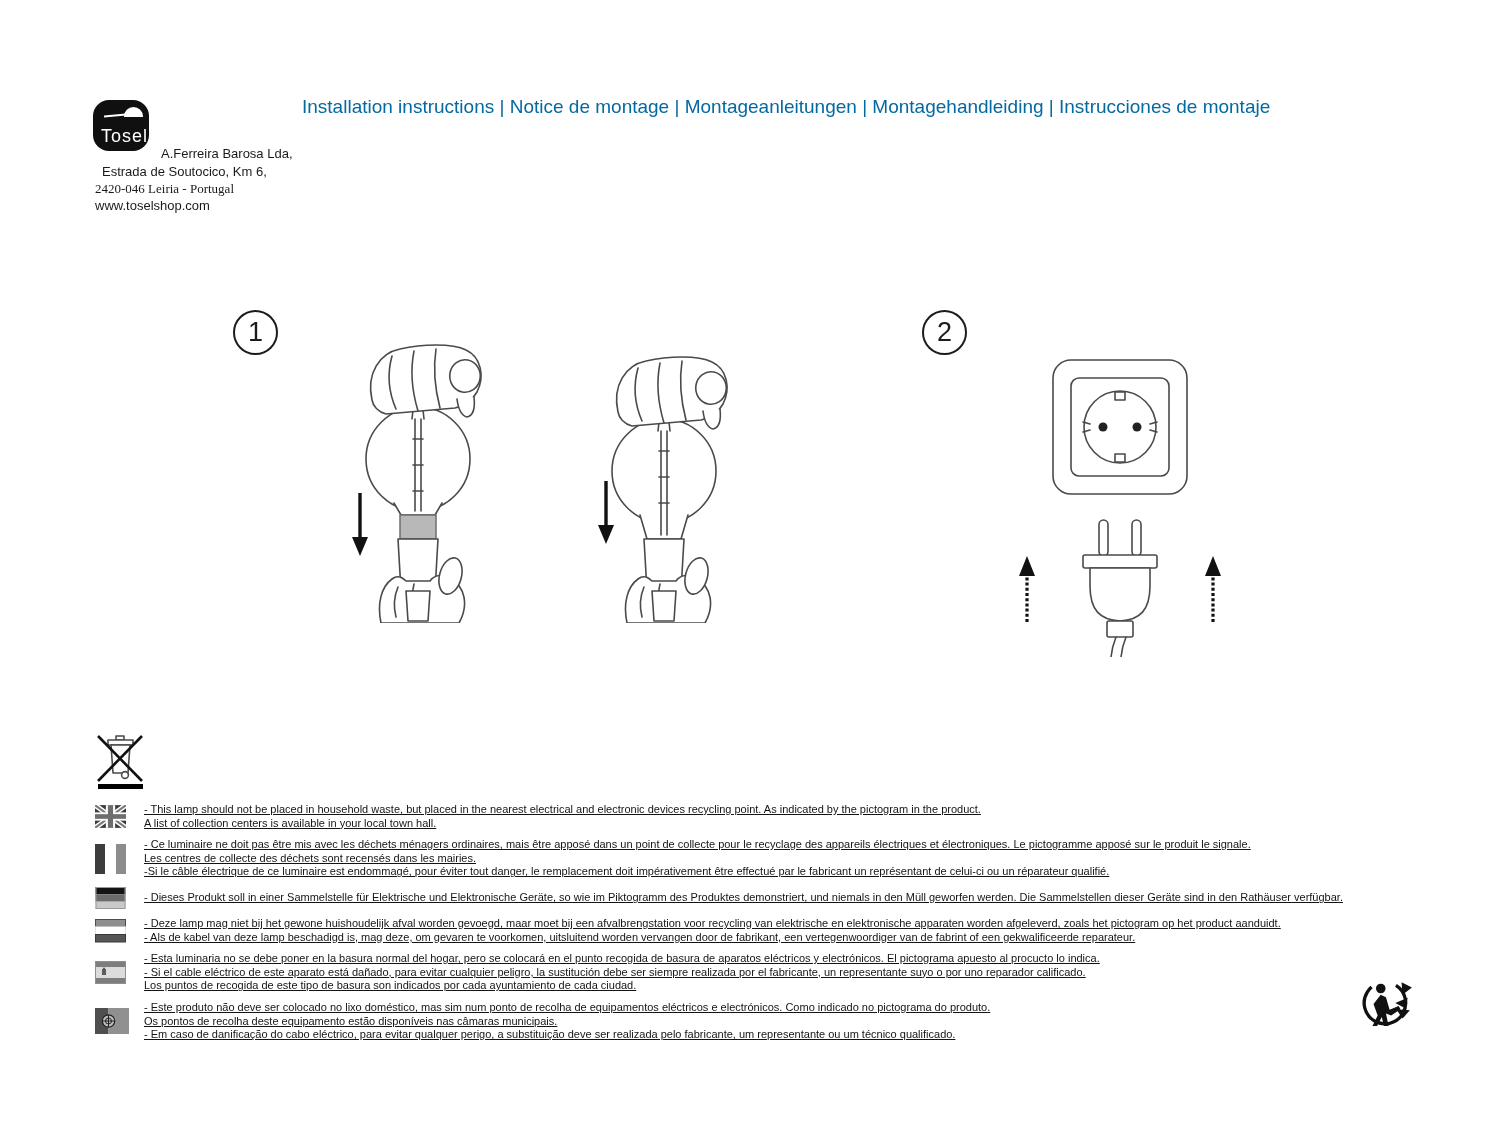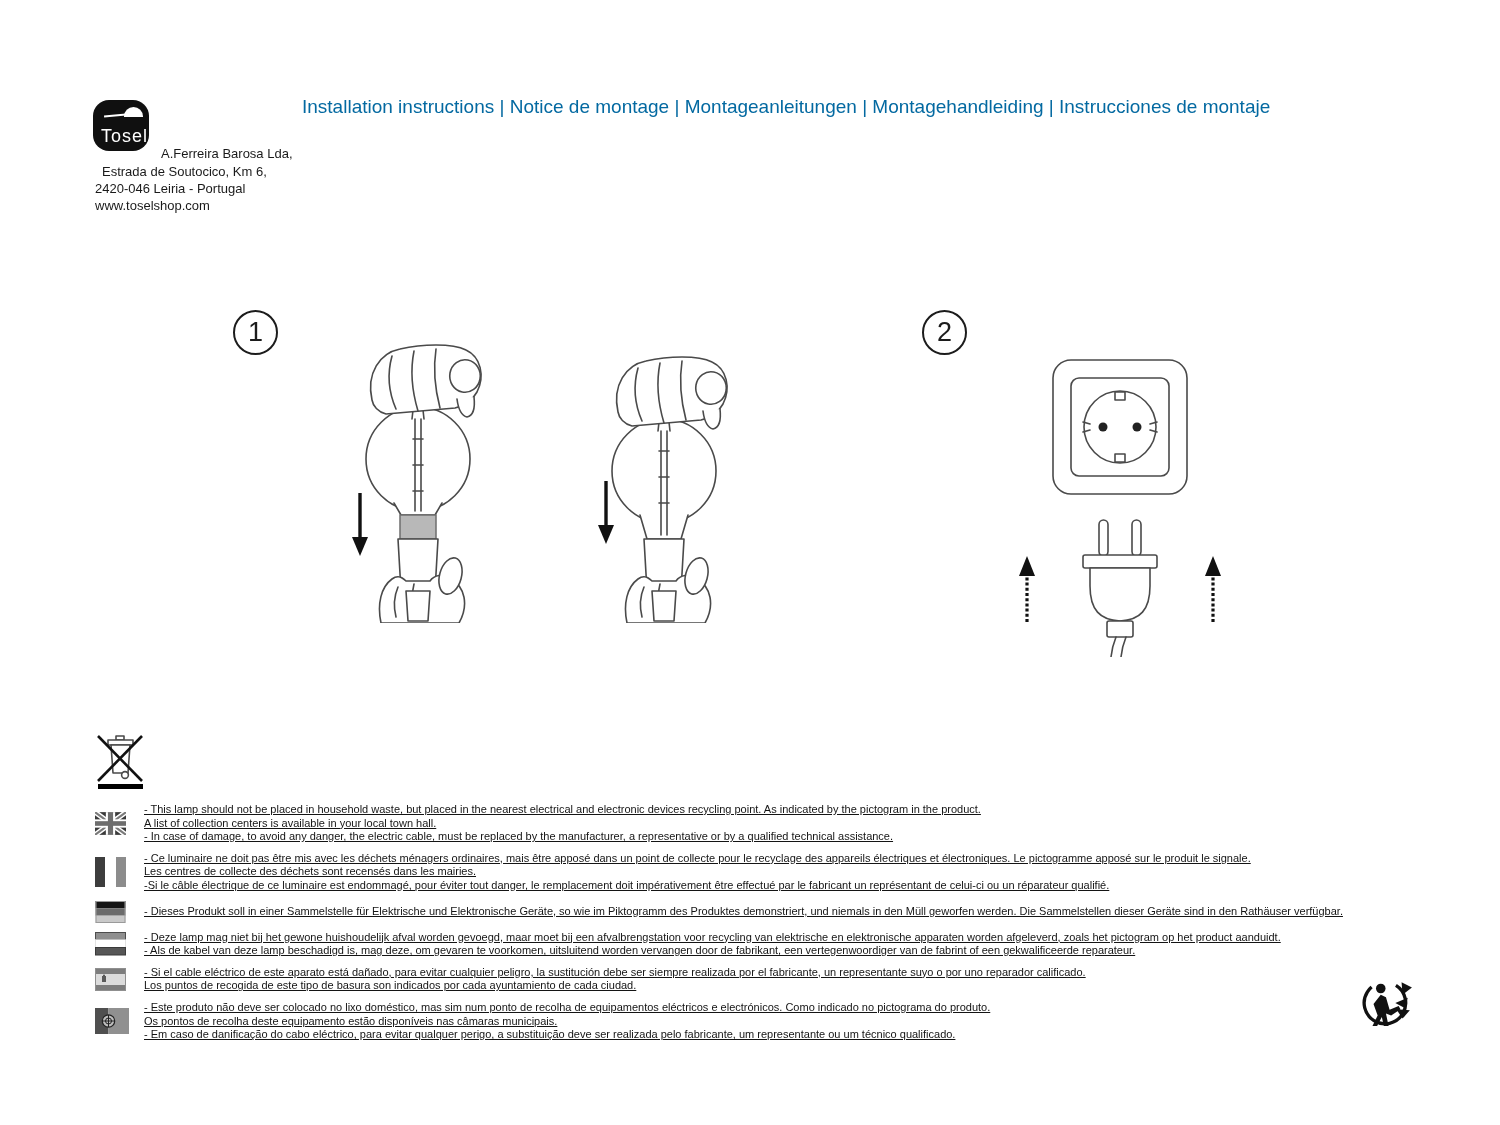--- a/index.html
+++ b/index.html
@@ -8,21 +8,21 @@
   .page { position:relative; width:1500px; height:1125px; background:#fff; overflow:hidden; }
 
   
   .title { position:absolute; left:302px; top:96px; font-size:19px; color:#0369a1; white-space:nowrap; }
   .logo { position:absolute; left:93px; top:100px; width:56px; height:51px; background:#101010;border-radius:16px; }
   .logo-arm { position:absolute; left:11px; top:14px; width:33px; height:2px; background:#fff; transform:rotate(-5deg); }
   .logo-dome { position:absolute; left:31px; top:7px; width:19px; height:10px; background:#fff; border-radius:10px 10px 0 0; }
   .logo-text { position:absolute; left:8px; bottom:4px; color:#fff; font-size:18px; letter-spacing:1px; }
   .company  { position:absolute; left:161px; top:146px; font-size:13px; }
   .addr1 { position:absolute; left:102px; top:164px; font-size:13px; }
-  .addr2 { position:absolute; left:95px; top:181px; font-size:13px; }
+  .addr2 { position:absolute; left:95px; top:181px; font-size:13px;font-family:Liberation Serif, serif; }
   .web   { position:absolute; left:95px; top:198px; font-size:13px; }
 
   
   .step-badge { position:absolute; width:45px; height:45px; border:2.2px solid #1c1c1c; border-radius:50%;
                 display:flex; align-items:center; justify-content:center; font-size:27px; color:#1c1c1c; background:#fff; }
   #step1-badge { left:233px; top:310px; }
   #step2-badge { left:922px; top:310px; }
 
   .illus { position:absolute; }
   #bulb1 { left:338px; top:343px; }
@@ -181,21 +181,20 @@
           <line x1="30" y1="0" x2="0" y2="22" stroke="#7a7a7a" stroke-width="2"></line>
           <line x1="15" y1="0" x2="15" y2="22" stroke="#fff" stroke-width="9"></line>
           <line x1="0" y1="11" x2="30" y2="11" stroke="#fff" stroke-width="8"></line>
           <line x1="15" y1="0" x2="15" y2="22" stroke="#6e6e6e" stroke-width="5"></line>
           <line x1="0" y1="11" x2="30" y2="11" stroke="#6e6e6e" stroke-width="4.5"></line>
         </svg>
       </div>
       <div class="lang-text">
         <div>- This lamp should not be placed in household waste, but placed in the nearest electrical and electronic devices recycling point. As indicated by the pictogram in the product.</div>
         <div>A list of collection centers is available in your local town hall.</div>
-        <div>- In case of damage, to avoid any danger, the electric cable, must be replaced by the manufacturer, a representative or by a qualified technical assistance.</div>
       </div>
     </div>
 
     <div class="lang-row">
       <div class="flag-cell">
         <svg width="31" height="30" viewBox="0 0 31 30">
           <rect x="0" y="0" width="10" height="30" fill="#3d3d3d"></rect>
           <rect x="10" y="0" width="11" height="30" fill="#ffffff"></rect>
           <rect x="21" y="0" width="10" height="30" fill="#8c8c8c"></rect>
         </svg>
@@ -240,20 +239,21 @@
         <svg width="31" height="23" viewBox="0 0 31 23">
           <rect x="0" y="0" width="31" height="6" fill="#7d7d7d"></rect>
           <rect x="0" y="6" width="31" height="11" fill="#dcdcdc"></rect>
           <rect x="0" y="17" width="31" height="6" fill="#7d7d7d"></rect>
           <rect x="0.5" y="0.5" width="30" height="22" fill="none" stroke="#8f8f8f" stroke-width="1"></rect>
           <rect x="7" y="8" width="4" height="6" fill="#5a5a5a"></rect>
           <rect x="8" y="6.7" width="2" height="1.6" fill="#5a5a5a"></rect>
         </svg>
       </div>
       <div class="lang-text">
+        <div>- Esta luminaria no se debe poner en la basura normal del hogar, pero se colocará en el punto recogida de basura de aparatos eléctricos y electrónicos. El pictograma apuesto al procucto lo indica.</div>
         <div>- Si el cable eléctrico de este aparato está dañado, para evitar cualquier peligro, la sustitución debe ser siempre realizada por el fabricante, un representante suyo o por uno reparador calificado.</div>
         <div>Los puntos de recogida de este tipo de basura son indicados por cada ayuntamiento de cada ciudad.</div>
       </div>
     </div>
 
     <div class="lang-row">
       <div class="flag-cell">
         <svg width="34" height="26" viewBox="0 0 34 26">
           <rect x="0" y="0" width="13.5" height="26" fill="#4f4f4f"></rect>
           <rect x="13.5" y="0" width="20.5" height="26" fill="#909090"></rect>

